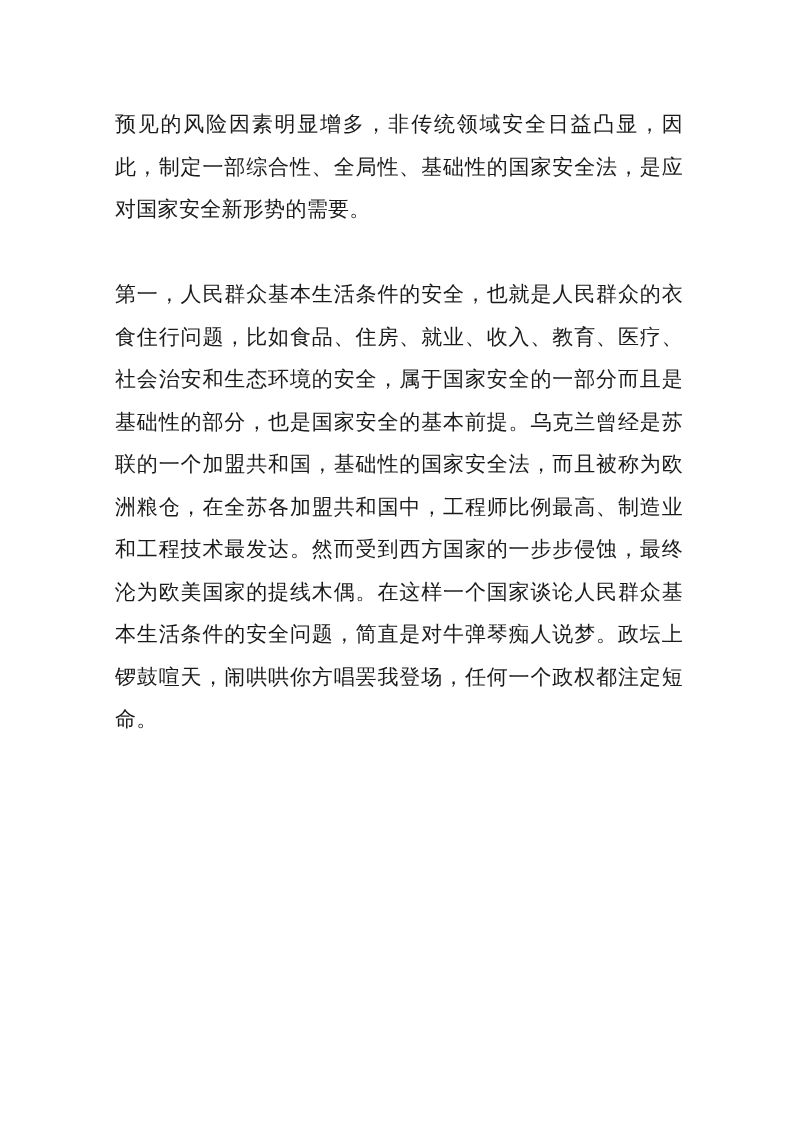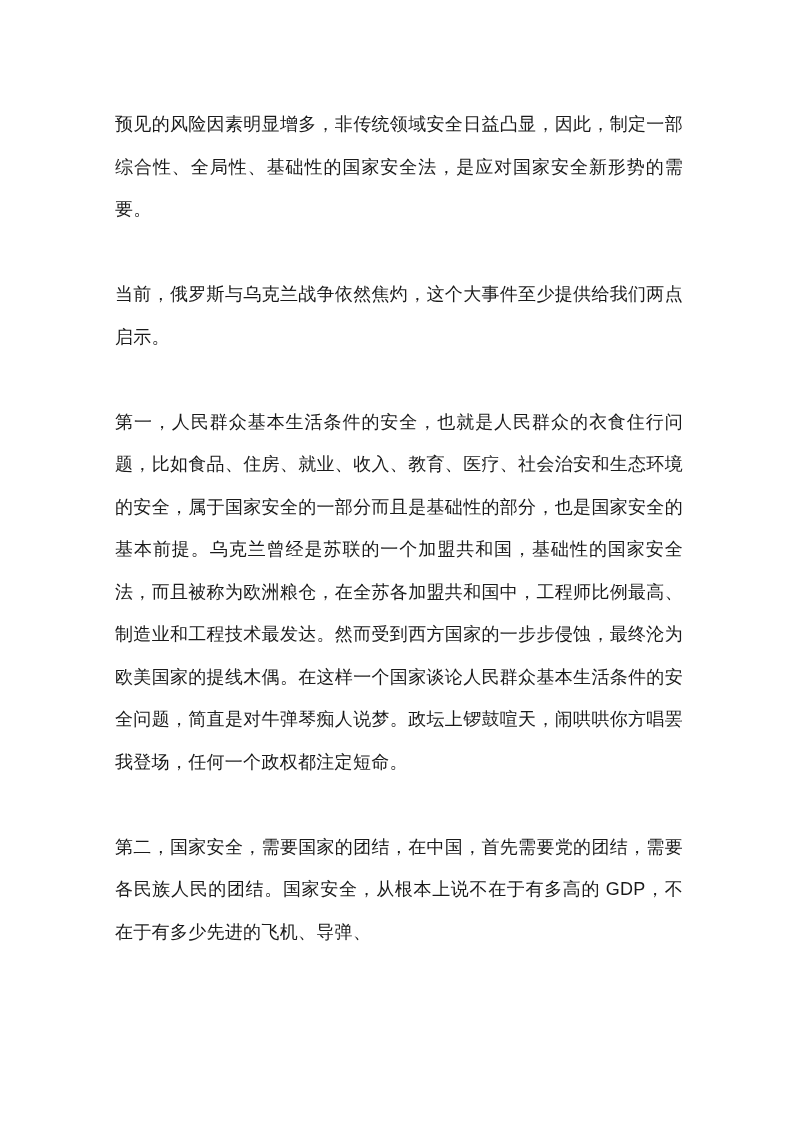--- a/index.html
+++ b/index.html
@@ -18,35 +18,33 @@
     width: 793px;
     height: 1122px;
     background: #ffffff;
     padding: 103px 110px 0 115px;
   }
   .article {
     width: 568px;
   }
   .para {
     margin: 0 0 42.5px 0;
-    font-size: 18px;
+    font-size: 21px;
     line-height: 42.5px;
     letter-spacing: 0.3px;
     color: #1a1a1a;
     text-align: justify;
     text-justify: inter-ideograph;
     word-break: break-all;
   }
   .para:last-child {
     margin-bottom: 0;
   }
 </style>
 </head>
 <body>
 
 <div class="page">
   <div class="article">
     <p class="para">预见的风险因素明显增多，非传统领域安全日益凸显，因此，制定一部综合性、全局性、基础性的国家安全法，是应对国家安全新形势的需要。</p>
-    <p class="para">当前，俄罗斯与乌克兰战争依然焦灼，这个大事件至少提供给我们两点启示。</p>
     <p class="para">第一，人民群众基本生活条件的安全，也就是人民群众的衣食住行问题，比如食品、住房、就业、收入、教育、医疗、社会治安和生态环境的安全，属于国家安全的一部分而且是基础性的部分，也是国家安全的基本前提。乌克兰曾经是苏联的一个加盟共和国，基础性的国家安全法，而且被称为欧洲粮仓，在全苏各加盟共和国中，工程师比例最高、制造业和工程技术最发达。然而受到西方国家的一步步侵蚀，最终沦为欧美国家的提线木偶。在这样一个国家谈论人民群众基本生活条件的安全问题，简直是对牛弹琴痴人说梦。政坛上锣鼓喧天，闹哄哄你方唱罢我登场，任何一个政权都注定短命。</p>
-    <p class="para">第二，国家安全，需要国家的团结，在中国，首先需要党的团结，需要各民族人民的团结。国家安全，从根本上说不在于有多高的 GDP，不在于有多少先进的飞机、导弹、</p>
   </div>
 </div>
 
 </body></html>

